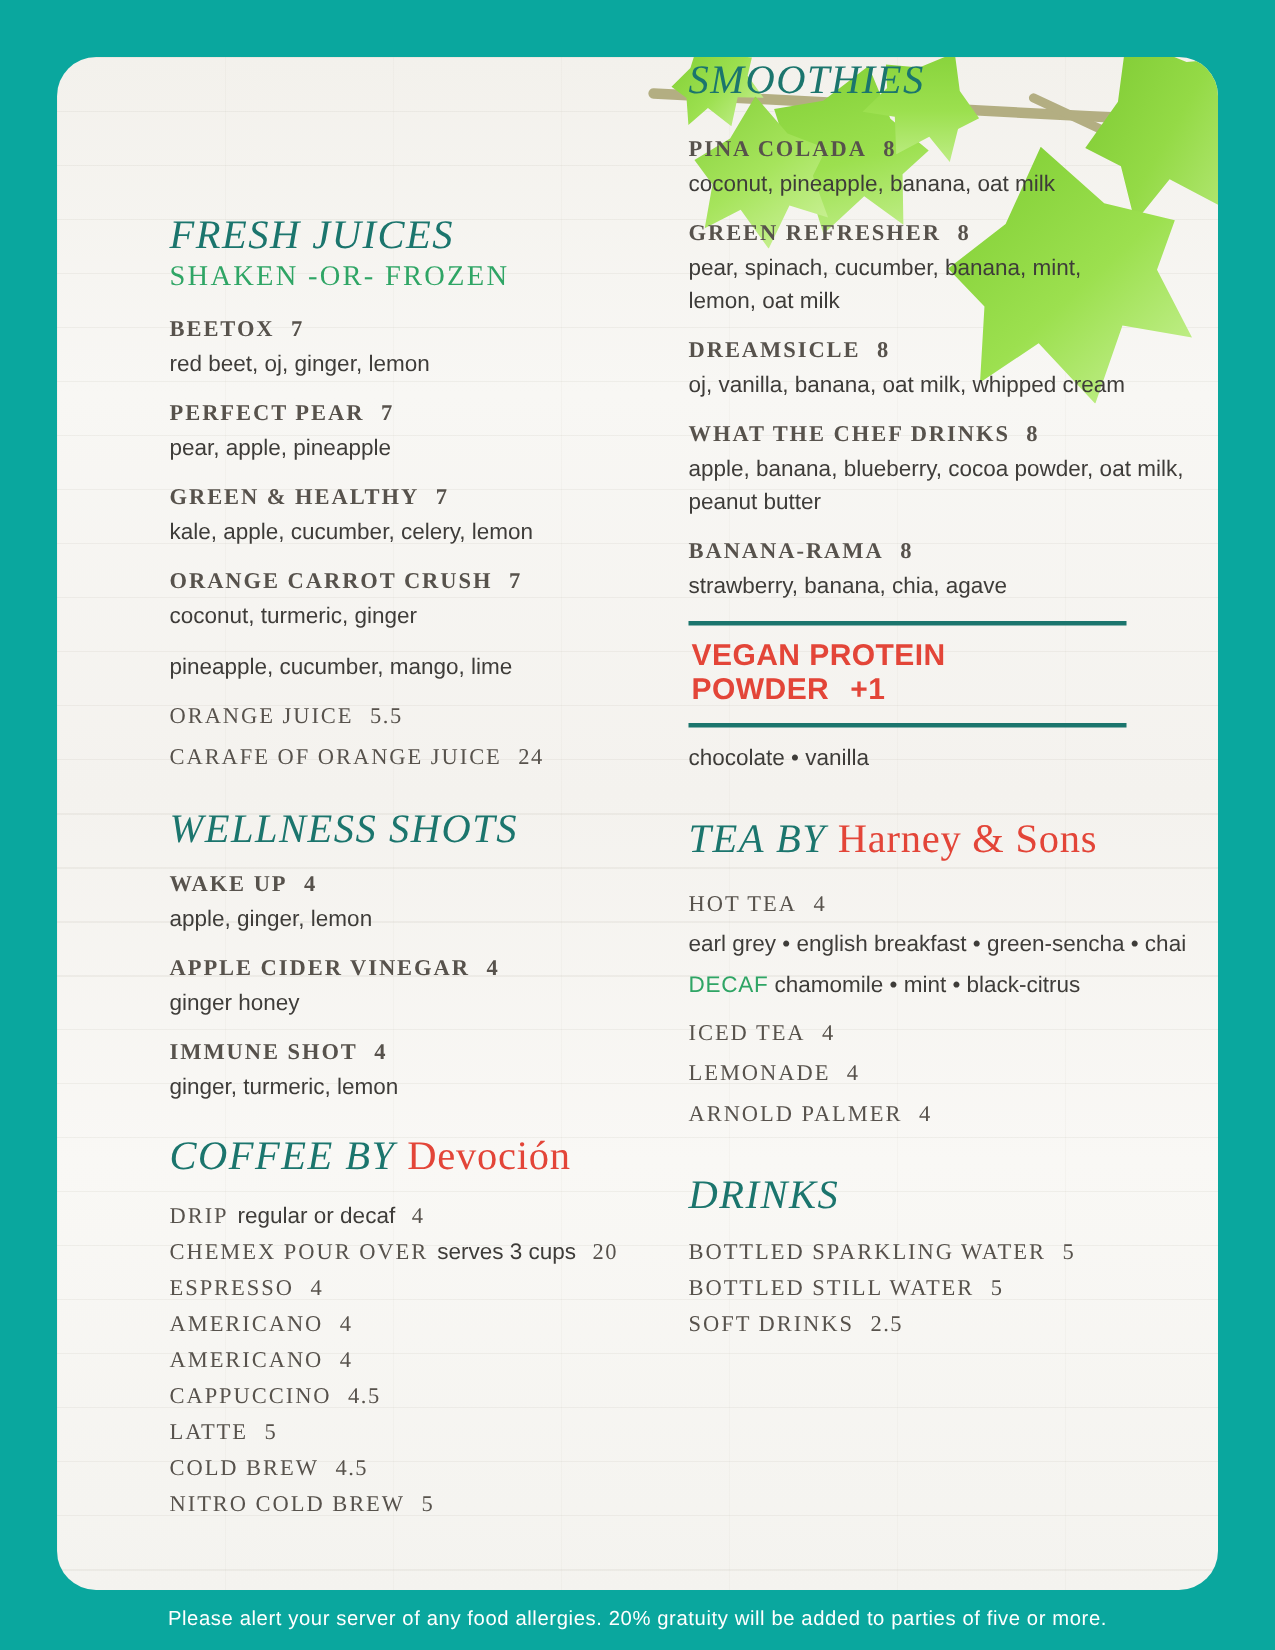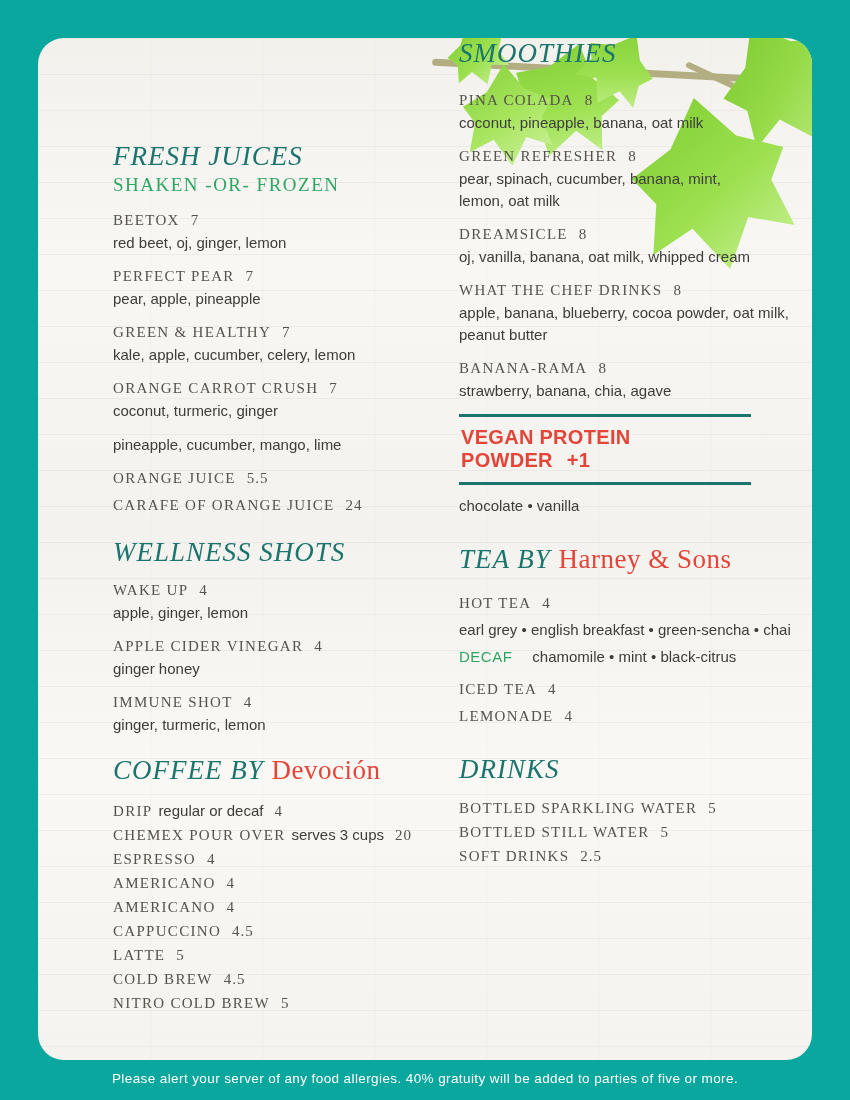--- a/index.html
+++ b/index.html
@@ -57,21 +57,21 @@
   }
   .h-fresh { margin-bottom:14px; }
   .h-wellness { margin-top:22px; margin-bottom:13px; }
   .h-coffee { margin-top:19px; margin-bottom:16px; }
   .h-smoothies { margin-bottom:22px; }
   .h-tea { margin-top:28px; margin-bottom:20px; }
   .h-drinks { margin-top:28px; margin-bottom:14px; }
 
   
   .item { margin-bottom:12px; }
-  .item .line { line-height:20px; }
+  .item .line { line-height:20px;font-weight:bold; }
   .iname {
     font-family:"Liberation Serif", serif; font-size:15px; letter-spacing:1.3px;
     color:#57524c;
   }
   .iprice {
     font-family:"Liberation Serif", serif; font-size:15px; letter-spacing:1px;
     color:#57524c; margin-left:11px;
   }
   .inote { font-size:15px; color:#3e3c39; margin-left:6px; }
   .idesc {
@@ -89,21 +89,21 @@
   .vb-text {
     font-family:"Liberation Sans", sans-serif; font-weight:700; font-size:20px;
     color:#e34538; letter-spacing:0.3px;
   }
   .vb-price { margin-left:14px; }
   .vegan-flavors { font-size:15px; color:#3e3c39; margin-top:10px; line-height:21px; }
 
   
   .tea-flavors { font-size:15px; color:#3e3c39; line-height:21px; margin-top:7px; }
   .tea-decaf-line { font-size:15px; color:#3e3c39; line-height:21px; margin-top:6px; margin-bottom:12px; }
-  .decaf { color:#2fa565; letter-spacing:0.5px; margin-right:20px; }
+  .decaf { color:#2fa565; letter-spacing:0.5px; margin-right:4px; }
 
   
   .footer {
     position:absolute; left:0; top:1071px; width:850px; text-align:center;
     color:#ffffff; font-size:13.5px; letter-spacing:0.4px;
   }
 </style>
 </head>
 <body>
 
@@ -248,31 +248,34 @@
     <div class="tea-decaf-line">
       <span class="decaf">DECAF</span><span>chamomile • mint • black-citrus</span>
     </div>
 
     <div class="plain">
       <span class="iname">ICED TEA</span><span class="iprice">4</span>
     </div>
     <div class="plain">
       <span class="iname">LEMONADE</span><span class="iprice">4</span>
     </div>
+    <div class="plain">
+      <span class="iname">ARNOLD PALMER</span><span class="iprice">4</span>
+    </div>
 
     <div class="h-drinks">
       <div class="sec-title">DRINKS</div>
     </div>
 
     <div class="row">
       <span class="iname">BOTTLED SPARKLING WATER</span><span class="iprice">5</span>
     </div>
     <div class="row">
       <span class="iname">BOTTLED STILL WATER</span><span class="iprice">5</span>
     </div>
     <div class="row">
       <span class="iname">SOFT DRINKS</span><span class="iprice">2.5</span>
     </div>
   </div>
 
 </div>
 
-<div class="footer">Please alert your server of any food allergies. 40% gratuity will be added to parties of five or more.</div>
+<div class="footer">Please alert your server of any food allergies. 20% gratuity will be added to parties of five or more.</div>
 
 </body></html>

